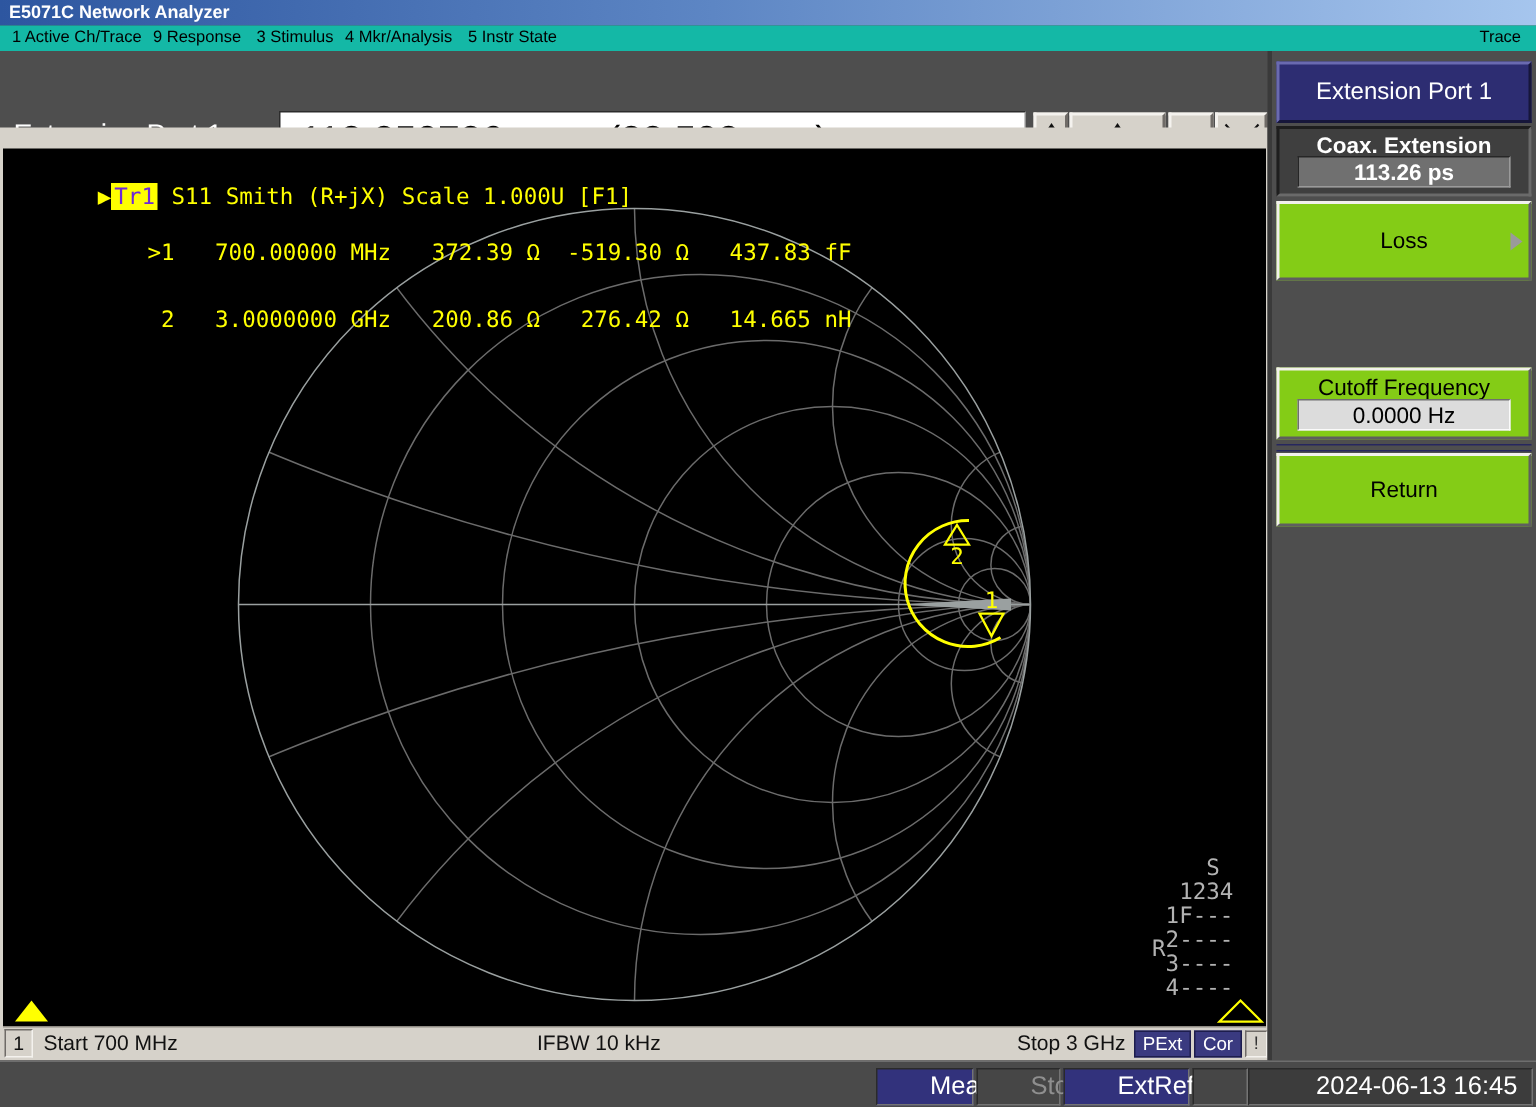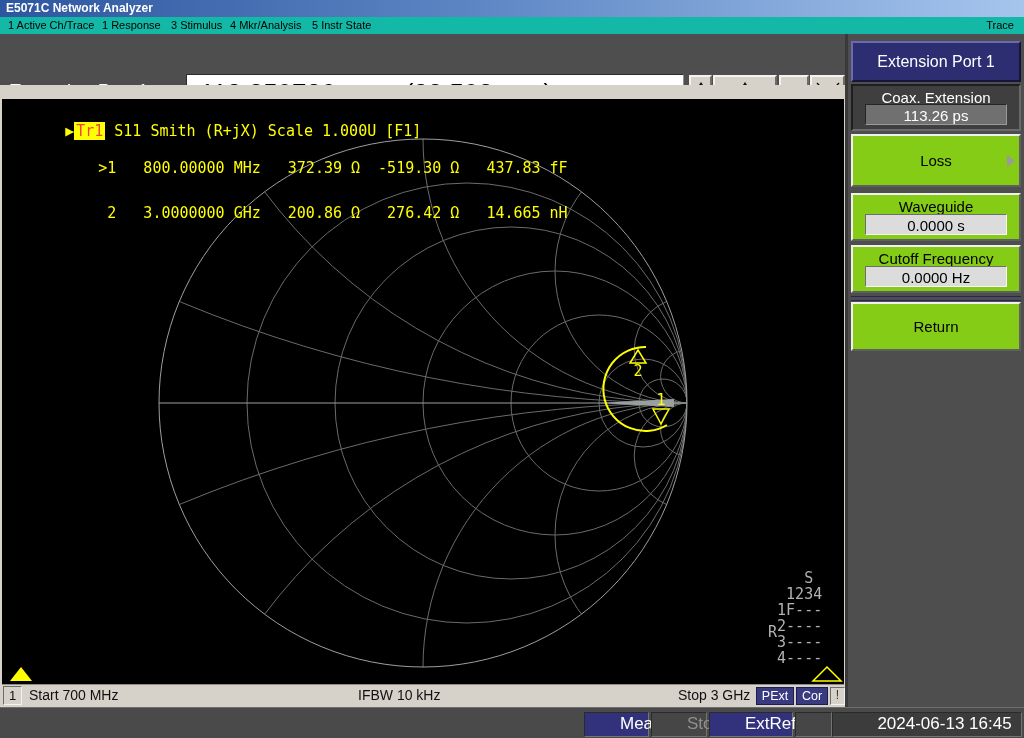--- a/index.html
+++ b/index.html
@@ -31,21 +31,21 @@
   .tri-dn{width:0;height:0;border-left:4px solid transparent;border-right:4px solid transparent;border-top:6px solid #111;}
 
   
   #chframe{left:0;top:85px;width:846px;height:622px;background:#d6d2ca;}
   #chart-client{position:absolute;left:2px;top:14px;width:842px;height:585px;background:#000;}
   #smith-svg{position:absolute;left:0;top:0;}
 
   .mono{font-family:"DejaVu Sans Mono",monospace;}
   #trace-header{position:absolute;left:9px;top:8px;font-size:15px;line-height:16px;color:#ffff00;white-space:pre;}
   #trace-header .ptr{color:#ffff00;}
-  #trace-header .trname{background:#ffff00;color:#ef4444;padding:0 2px;}
+  #trace-header .trname{background:#ffff00;color:#6d28d9;padding:0 2px;}
   #trace-header .rest{margin-left:9px;}
 
   #marker-table{position:absolute;left:24px;top:47px;color:#ffff00;font-size:15px;line-height:15px;}
   .mrow{white-space:pre;}
   .mrow span{display:inline-block;text-align:right;white-space:pre;}
   .c-sel{width:1ch;} .c-num{width:1ch;}
   .c-freq{width:9ch;margin-left:3ch;} .c-funit{margin-left:1ch;text-align:center;}
   .c-r{width:6ch;margin-left:3ch;} .c-ohm{margin-left:1ch;}
   .c-x{width:7ch;margin-left:2ch;}
   .c-lc{width:6ch;margin-left:3ch;} .c-lcu{margin-left:1ch;}
@@ -70,21 +70,21 @@
     border:1px solid;border-color:#6f6b67 #f4f2ee #f4f2ee #6f6b67;text-align:center;font-size:12px;line-height:15px;color:#333;}
 
   
   #sidebar{left:845px;top:34px;width:179px;height:673px;background:#4e4e4e;}
   #sidebar .gutter{position:absolute;left:0;top:0;width:3px;height:100%;background:#3a3a3a;}
   #sk-header{position:absolute;left:6px;top:7px;width:170px;height:41px;background:#2d2d72;color:#fff;
     font-size:16px;display:flex;align-items:center;justify-content:center;
     border:2px solid;border-color:#6a6ab0 #16163a #16163a #6a6ab0;box-sizing:border-box;}
   .skey{position:absolute;left:6px;width:170px;box-sizing:border-box;border:2px solid;text-align:center;}
   .skey.light{background:#84cc16;color:#000;border-color:#f2f0ec #5f5f5f #5f5f5f #f2f0ec;}
-  .skey.dark{background:#3f3f3f;color:#fff;border-color:#1e1e1e #6a6a6a #6a6a6a #1e1e1e;}
+  .skey.dark{background:#3f3f3f;color:#fff;border-color:#1e1e1e #6a6a6a #6a6a6a #1e1e1e;font-weight:bold;}
   .skey .lab{font-size:15px;margin-top:3px;}
   .skey.center .lab{margin-top:0;}
   .skey .val{position:absolute;left:12px;right:12px;bottom:4px;height:21px;font-size:15px;line-height:21px;
     border:1px solid;box-sizing:border-box;}
   .skey.dark .val{background:#707070;color:#fff;border-color:#262626 #9a9a9a #9a9a9a #262626;}
   .skey.light .val{background:#dcdcdc;color:#000;border-color:#6f6f6f #fafafa #fafafa #6f6f6f;}
   .skey .subarrow{position:absolute;right:4px;top:50%;margin-top:-6px;width:0;height:0;
     border-top:6px solid transparent;border-bottom:6px solid transparent;border-left:8px solid #9a9a9a;}
   #sk-sep{position:absolute;left:6px;top:262px;width:170px;height:3px;
     border-top:1px solid #26265e;border-bottom:1px solid #26265e;}
@@ -99,21 +99,21 @@
 </style>
 </head>
 <body>
 
 <div class="abs" id="titlebar">
   <span class="t">E5071C Network Analyzer</span>
 </div>
 
 <div class="abs" id="menubar">
   <span class="mi" style="left:8px">1 Active Ch/Trace</span>
-  <span class="mi" style="left:102px">1 Response</span>
+  <span class="mi" style="left:102px">9 Response</span>
   <span class="mi" style="left:171px">3 Stimulus</span>
   <span class="mi" style="left:230px">4 Mkr/Analysis</span>
   <span class="mi" style="left:312px">5 Instr State</span>
   <span id="resize">Trace</span>
 </div>
 
 <div class="abs" id="entrybar">
   <span id="entry-label">Extension Port 1</span>
   <div id="entry-input">113.259726 psec (23.598 mm)</div>
   <div class="ebtn" style="left:689px;top:41px;width:23px;height:20px">
@@ -181,21 +181,21 @@
         <polygon points="10,681 32,681 21,667" fill="#ffff00"></polygon>
         <polygon points="813,681 841,681 827,667" fill="none" stroke="#ffff00" stroke-width="1.5"></polygon>
       </svg>
 
     <div id="trace-header" class="mono">
       <span class="ptr">▶</span><span class="trname">Tr1</span><span class="rest">S11 Smith (R+jX) Scale 1.000U [F1]</span>
     </div>
 
     <div id="marker-table" class="mono">
       <div class="mrow">
-        <span class="c-sel">&gt;</span><span class="c-num">1</span><span class="c-freq">800.00000</span><span class="c-funit">MHz</span><span class="c-r">372.39</span><span class="c-ohm">Ω</span><span class="c-x">-519.30</span><span class="c-ohm">Ω</span><span class="c-lc">437.83</span><span class="c-lcu">fF</span>
+        <span class="c-sel">&gt;</span><span class="c-num">1</span><span class="c-freq">700.00000</span><span class="c-funit">MHz</span><span class="c-r">372.39</span><span class="c-ohm">Ω</span><span class="c-x">-519.30</span><span class="c-ohm">Ω</span><span class="c-lc">437.83</span><span class="c-lcu">fF</span>
       </div>
       <div class="mrow">
         <span class="c-sel"> </span><span class="c-num">2</span><span class="c-freq">3.0000000</span><span class="c-funit">GHz</span><span class="c-r">200.86</span><span class="c-ohm">Ω</span><span class="c-x">276.42</span><span class="c-ohm">Ω</span><span class="c-lc">14.665</span><span class="c-lcu">nH</span>
       </div>
     </div>
 
     <div id="port-matrix" class="mono">
       <div>     S</div>
       <div>   1234</div>
       <div>  1F---</div>
@@ -224,24 +224,20 @@
   <div class="skey dark" style="top:50px;height:47px">
     <div class="lab">Coax. Extension</div>
     <div class="val">113.26 ps</div>
   </div>
 
   <div class="skey light center" style="top:100px;height:53px;display:flex;align-items:center;justify-content:center">
     <div class="lab">Loss</div>
     <span class="subarrow"></span>
   </div>
 
-  <div class="skey light" style="top:159px;height:48px">
-    <div class="lab">Waveguide</div>
-    <div class="val">0.0000 s</div>
-  </div>
 
   <div class="skey light" style="top:211px;height:48px">
     <div class="lab">Cutoff Frequency</div>
     <div class="val">0.0000 Hz</div>
   </div>
 
   <div id="sk-sep"></div>
 
   <div class="skey light center" style="top:268px;height:49px;display:flex;align-items:center;justify-content:center">
     <div class="lab">Return</div>

